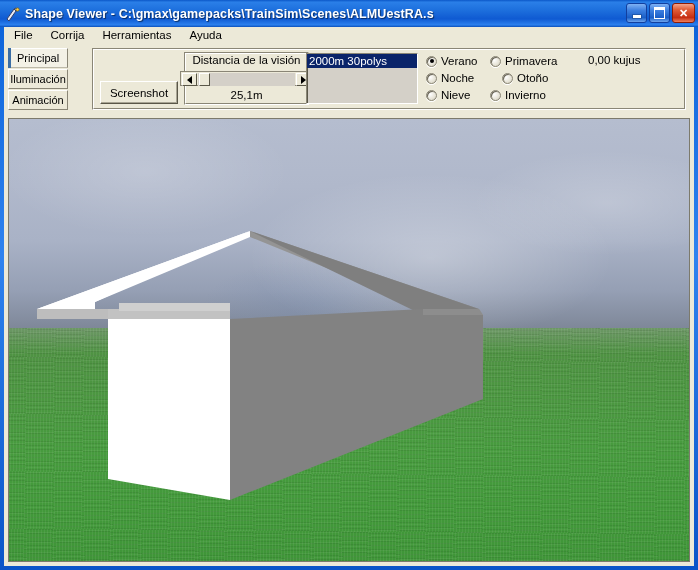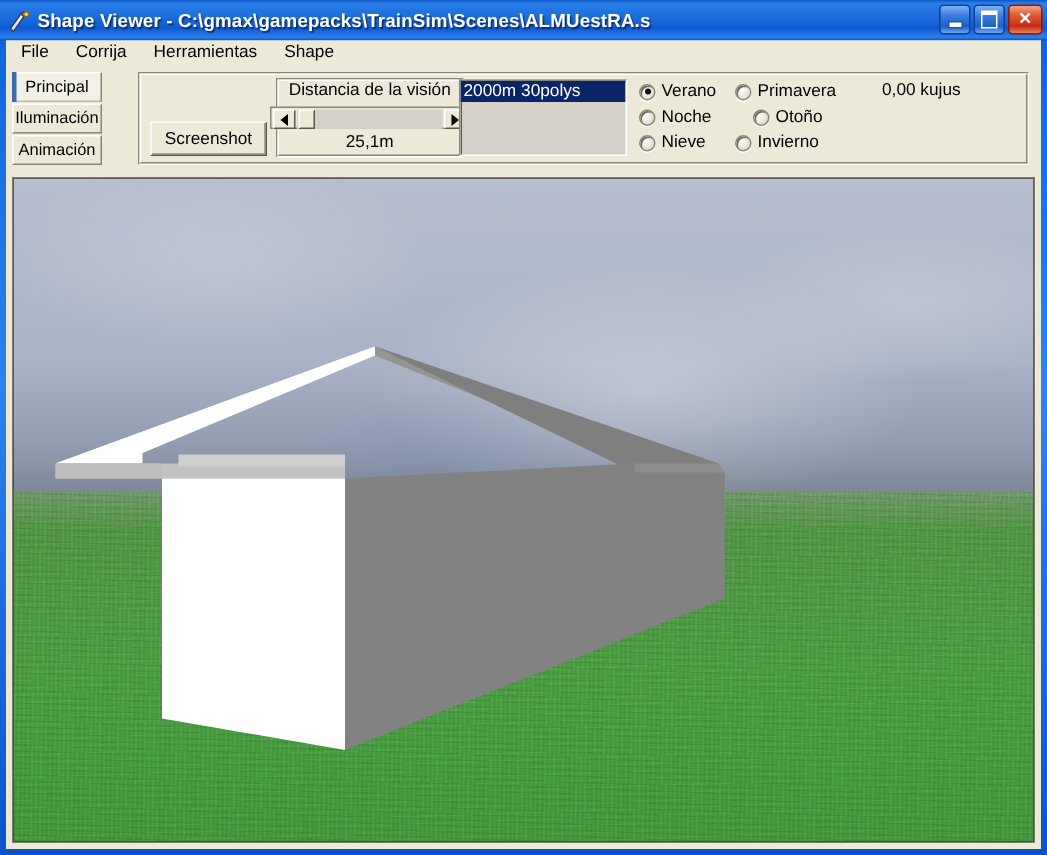--- a/index.html
+++ b/index.html
@@ -219,21 +219,21 @@
       </span>
     </span>
   </div>
 
   <div class="client">
 
     <div class="menubar">
       <span class="menu-item">File</span>
       <span class="menu-item">Corrija</span>
       <span class="menu-item">Herramientas</span>
-      <span class="menu-item">Shape</span>
+      <span class="menu-item">Ayuda</span>
     </div>
 
     <div class="toolpanel">
 
       <div class="tabstack">
         <div style="position:relative">
           <span class="tabsel-marker"></span>
           <div class="vtab sel">Principal</div>
         </div>
         <div class="vtab">Iluminación</div>

